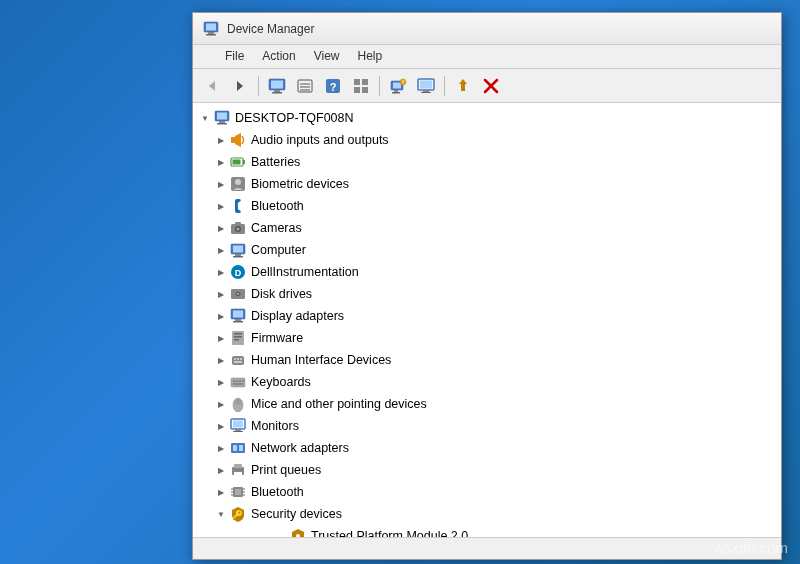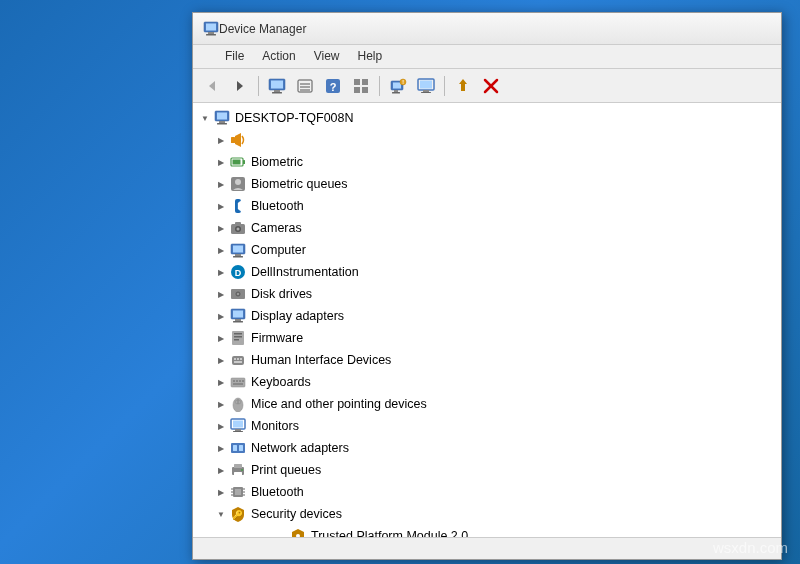--- a/index.html
+++ b/index.html
@@ -25,21 +25,21 @@
       display: flex;
       flex-direction: column;
     }
 
     
     .title-bar {
       background: linear-gradient(to bottom, #f8f8f8, #e8e8e8);
       padding: 6px 10px;
       display: flex;
       align-items: center;
-      gap: 0;
+      gap: 8px;
       border-bottom: 1px solid #ccc;
       height: 32px;
     }
     .title-bar-icon {
       width: 16px;
       height: 16px;
       display: flex;
       align-items: center;
       justify-content: center;
       font-size: 14px;
@@ -297,46 +297,47 @@
           <div class="chevron">
             <span style="font-size:8px; color:#666;">▶</span>
           </div>
           <div class="item-icon">
             <svg width="16" height="16" viewBox="0 0 16 16">
               <rect x="1" y="5" width="4" height="6" rx="0.5" fill="#e08c10"></rect>
               <polygon points="5,4 11,1 11,15 5,12" fill="#e08c10"></polygon>
               <path d="M12,4 Q15,8 12,12" stroke="#e08c10" stroke-width="1.5" fill="none"></path>
             </svg>
           </div>
+          <span class="item-label">Audio inputs and outputs</span>
         </div>
         <div class="tree-item indent-1">
           <div class="chevron">
             <span style="font-size:8px; color:#666;">▶</span>
           </div>
           <div class="item-icon">
             <svg width="16" height="16" viewBox="0 0 16 16">
               <rect x="1" y="4" width="12" height="8" rx="1" fill="none" stroke="#4a9a4a" stroke-width="1.2"></rect>
               <rect x="13" y="6" width="2" height="4" rx="0.5" fill="#4a9a4a"></rect>
               <rect x="2.5" y="5.5" width="8" height="5" fill="#4a9a4a"></rect>
             </svg>
           </div>
-          <span class="item-label">Biometric</span>
+          <span class="item-label">Batteries</span>
         </div>
         <div class="tree-item indent-1">
           <div class="chevron">
             <span style="font-size:8px; color:#666;">▶</span>
           </div>
           <div class="item-icon">
             <svg width="16" height="16" viewBox="0 0 16 16">
               <rect x="1" y="1" width="14" height="14" rx="2" fill="#888"></rect>
               <circle cx="8" cy="6" r="3" fill="#ccc"></circle>
               <path d="M3,14 Q8,10 13,14" fill="#ccc"></path>
             </svg>
           </div>
-          <span class="item-label">Biometric queues</span>
+          <span class="item-label">Biometric devices</span>
         </div>
         <div class="tree-item indent-1">
           <div class="chevron">
             <span style="font-size:8px; color:#666;">▶</span>
           </div>
           <div class="item-icon">
             <svg width="16" height="16" viewBox="0 0 16 16">
               <rect x="5" y="1" width="6" height="14" rx="2" fill="#1a6ab5"></rect>
               <polygon points="8,5 12,2 12,8 8,5 12,8 12,14 8,11 8,5" fill="white" stroke="white" stroke-width="0.3"></polygon>
             </svg>

